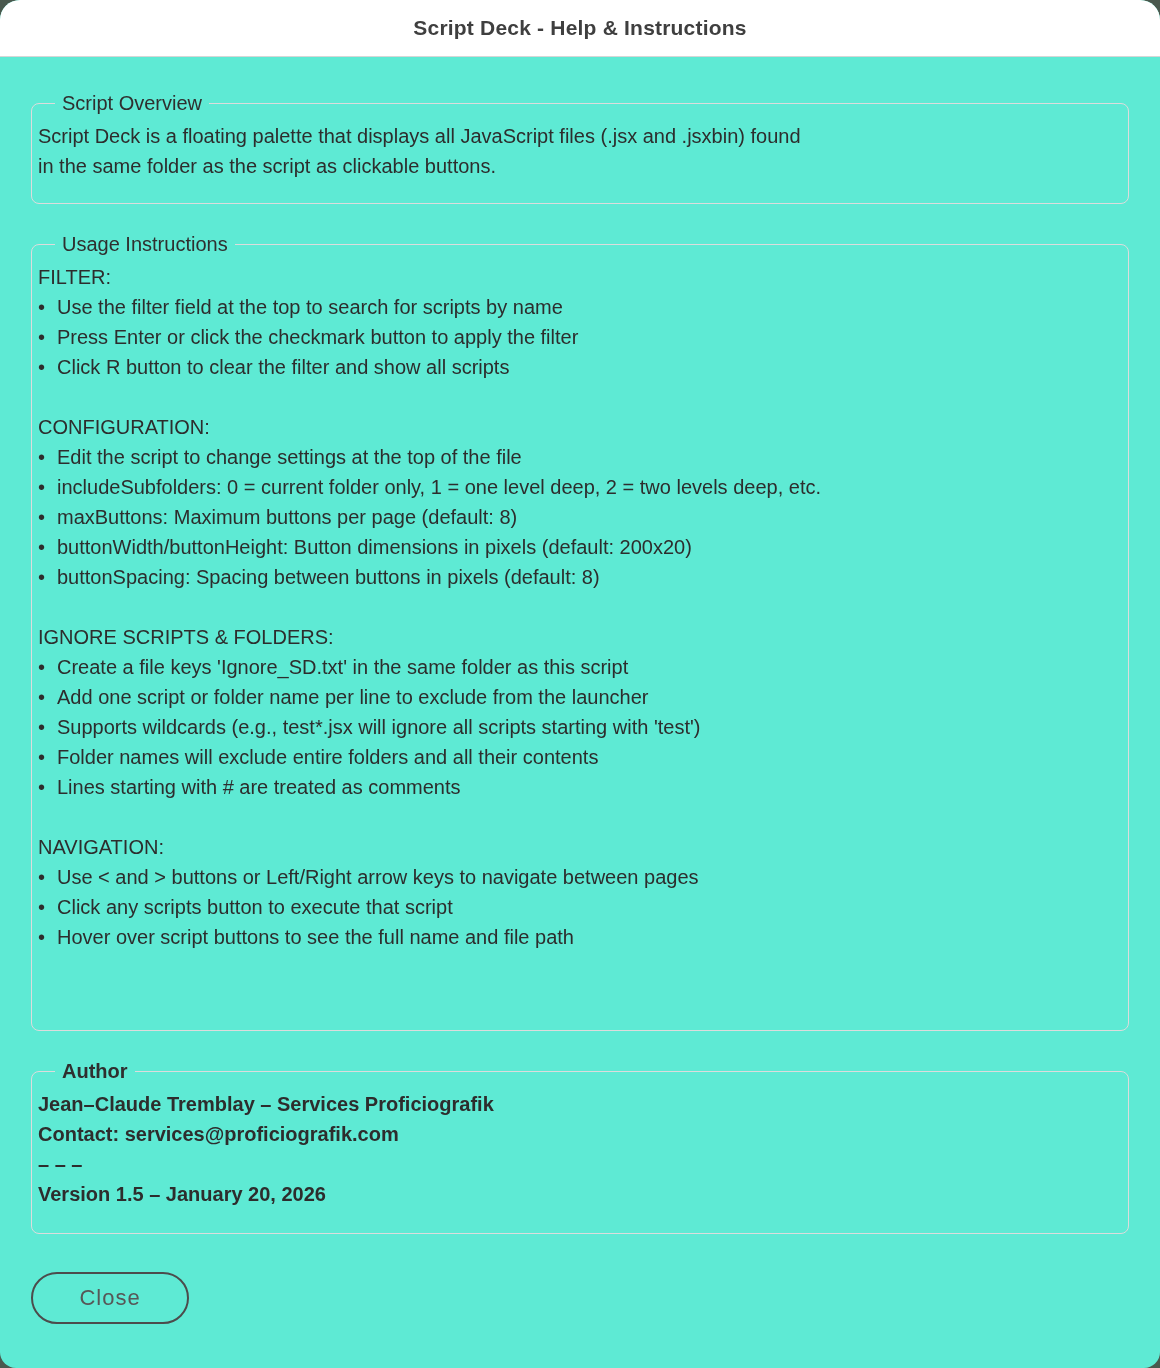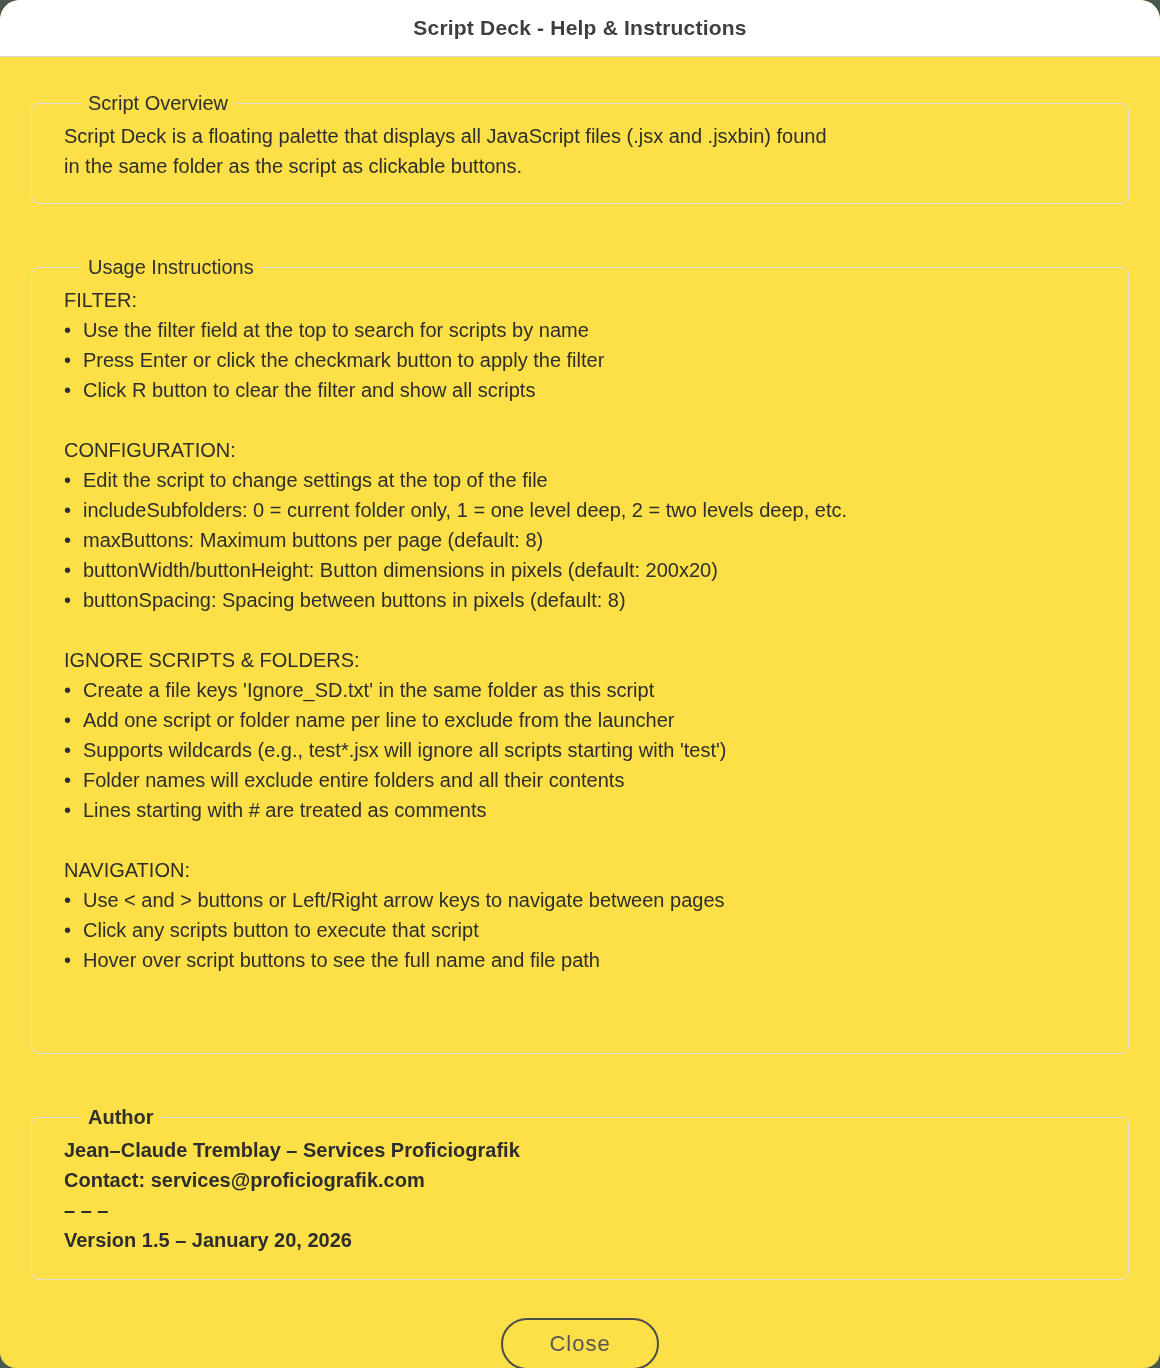--- a/index.html
+++ b/index.html
@@ -7,21 +7,21 @@
   body {
     width: 1160px;
     height: 1368px;
     background: #4a594e;
     font-family: "Liberation Sans", sans-serif;
     overflow: hidden;
   }
   .window {
     width: 1160px;
     height: 1368px;
-    background: #fde047;
+    background: #5eead4;
     border-radius: 20px 20px 16px 16px;
     overflow: hidden;
   }
   .titlebar {
     height: 57px;
     background: #ffffff;
     border-bottom: 1px solid #d6d6d6;
     display: flex;
     align-items: center;
     justify-content: center;
@@ -32,45 +32,45 @@
     color: #3f3f3f;
     letter-spacing: 0.2px;
   }
   .content {
     padding: 34px 31px 0 31px;
   }
   fieldset.group {
     border: 1px solid #dcdcdc;
     border-radius: 8px;
     margin: 0;
-    padding: 6px 23px 22px 32px;
+    padding: 6px 23px 22px 6px;
     min-inline-size: auto;
   }
-  fieldset.group.gap-above { margin-top: 51px; }
+  fieldset.group.gap-above { margin-top: 28px; }
   fieldset.usage { padding-bottom: 78px; }
   fieldset.author { padding-bottom: 24px; font-weight: bold; }
   legend {
     font-size: 20px;
     color: #2f2f2f;
     padding: 0 7px;
     margin-left: 17px;
     line-height: 24px;
   }
   .line, .section-heading, .bullet-line {
     font-size: 20px;
     line-height: 30px;
     color: #2d2d2d;
   }
   .usage-section + .usage-section { margin-top: 30px; }
   .bullet-line { display: flex; }
   .bullet { flex: 0 0 19px; width: 19px; }
   .bullet-text { flex: 1 1 auto; }
   .footer {
     display: flex;
-    justify-content: center;
+    justify-content: flex-start;
     margin-top: 38px;
   }
   .close-btn {
     width: 158px;
     height: 52px;
     border-radius: 26px;
     border: 2px solid #4c4c4c;
     background: transparent;
     color: #575757;
     font-size: 22px;

